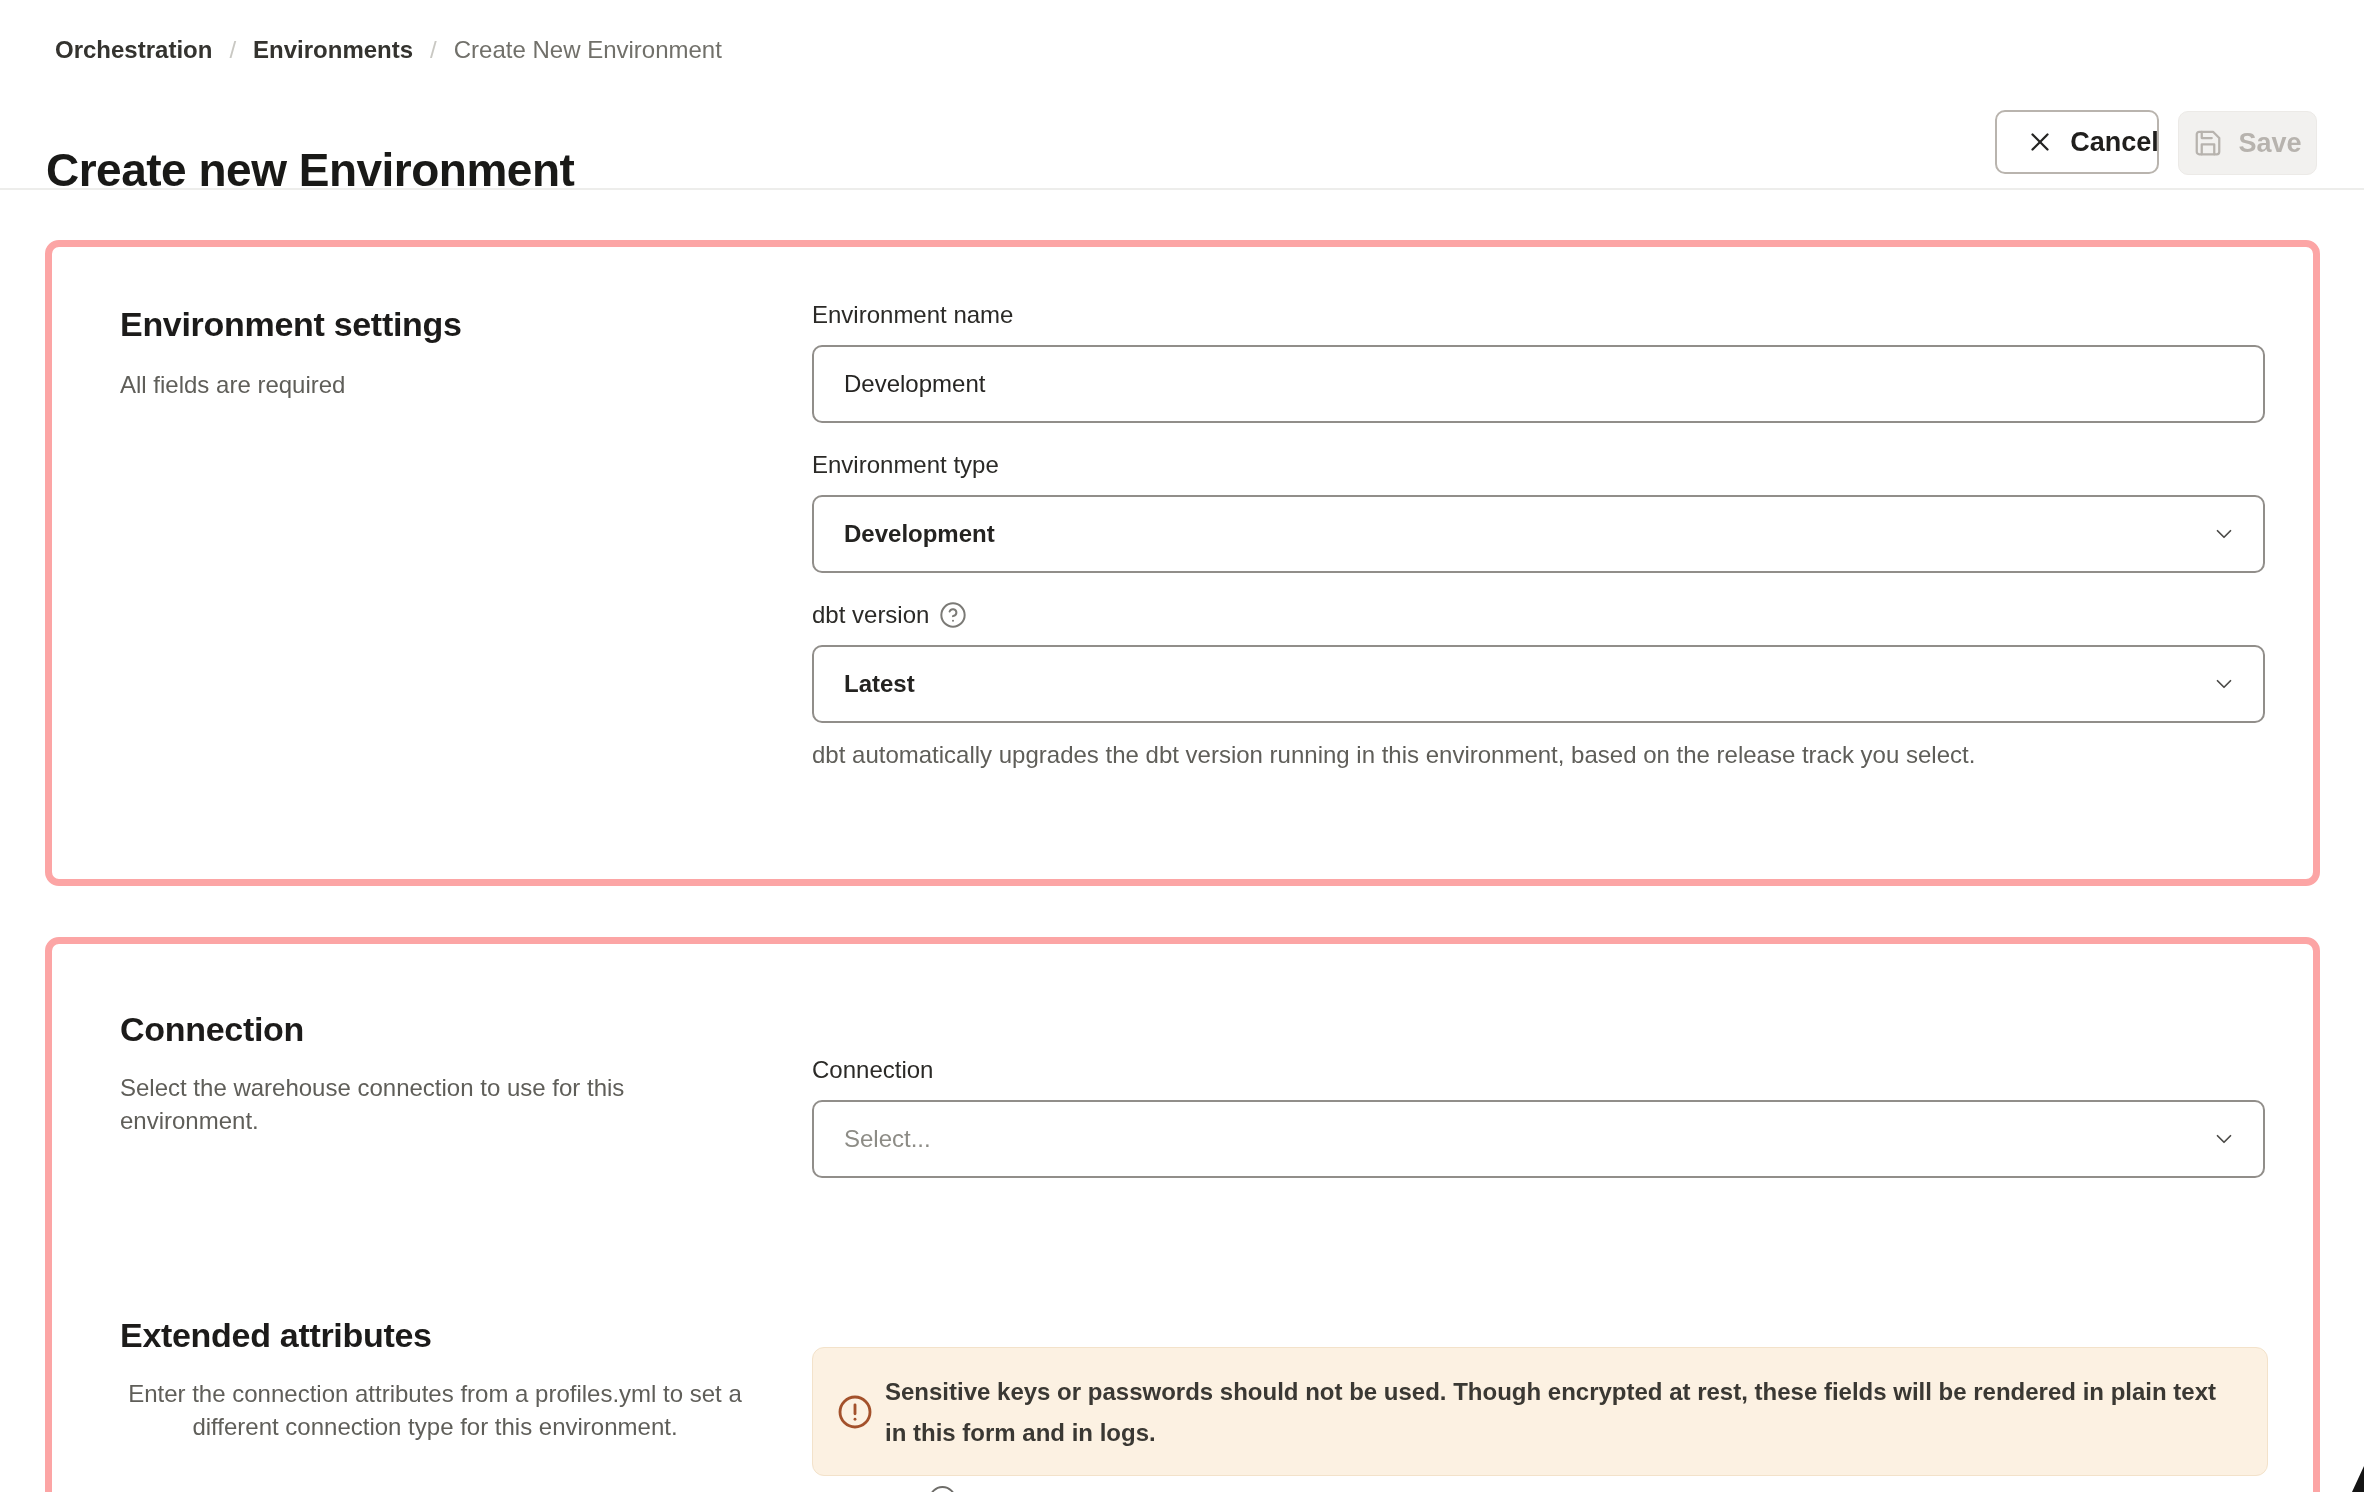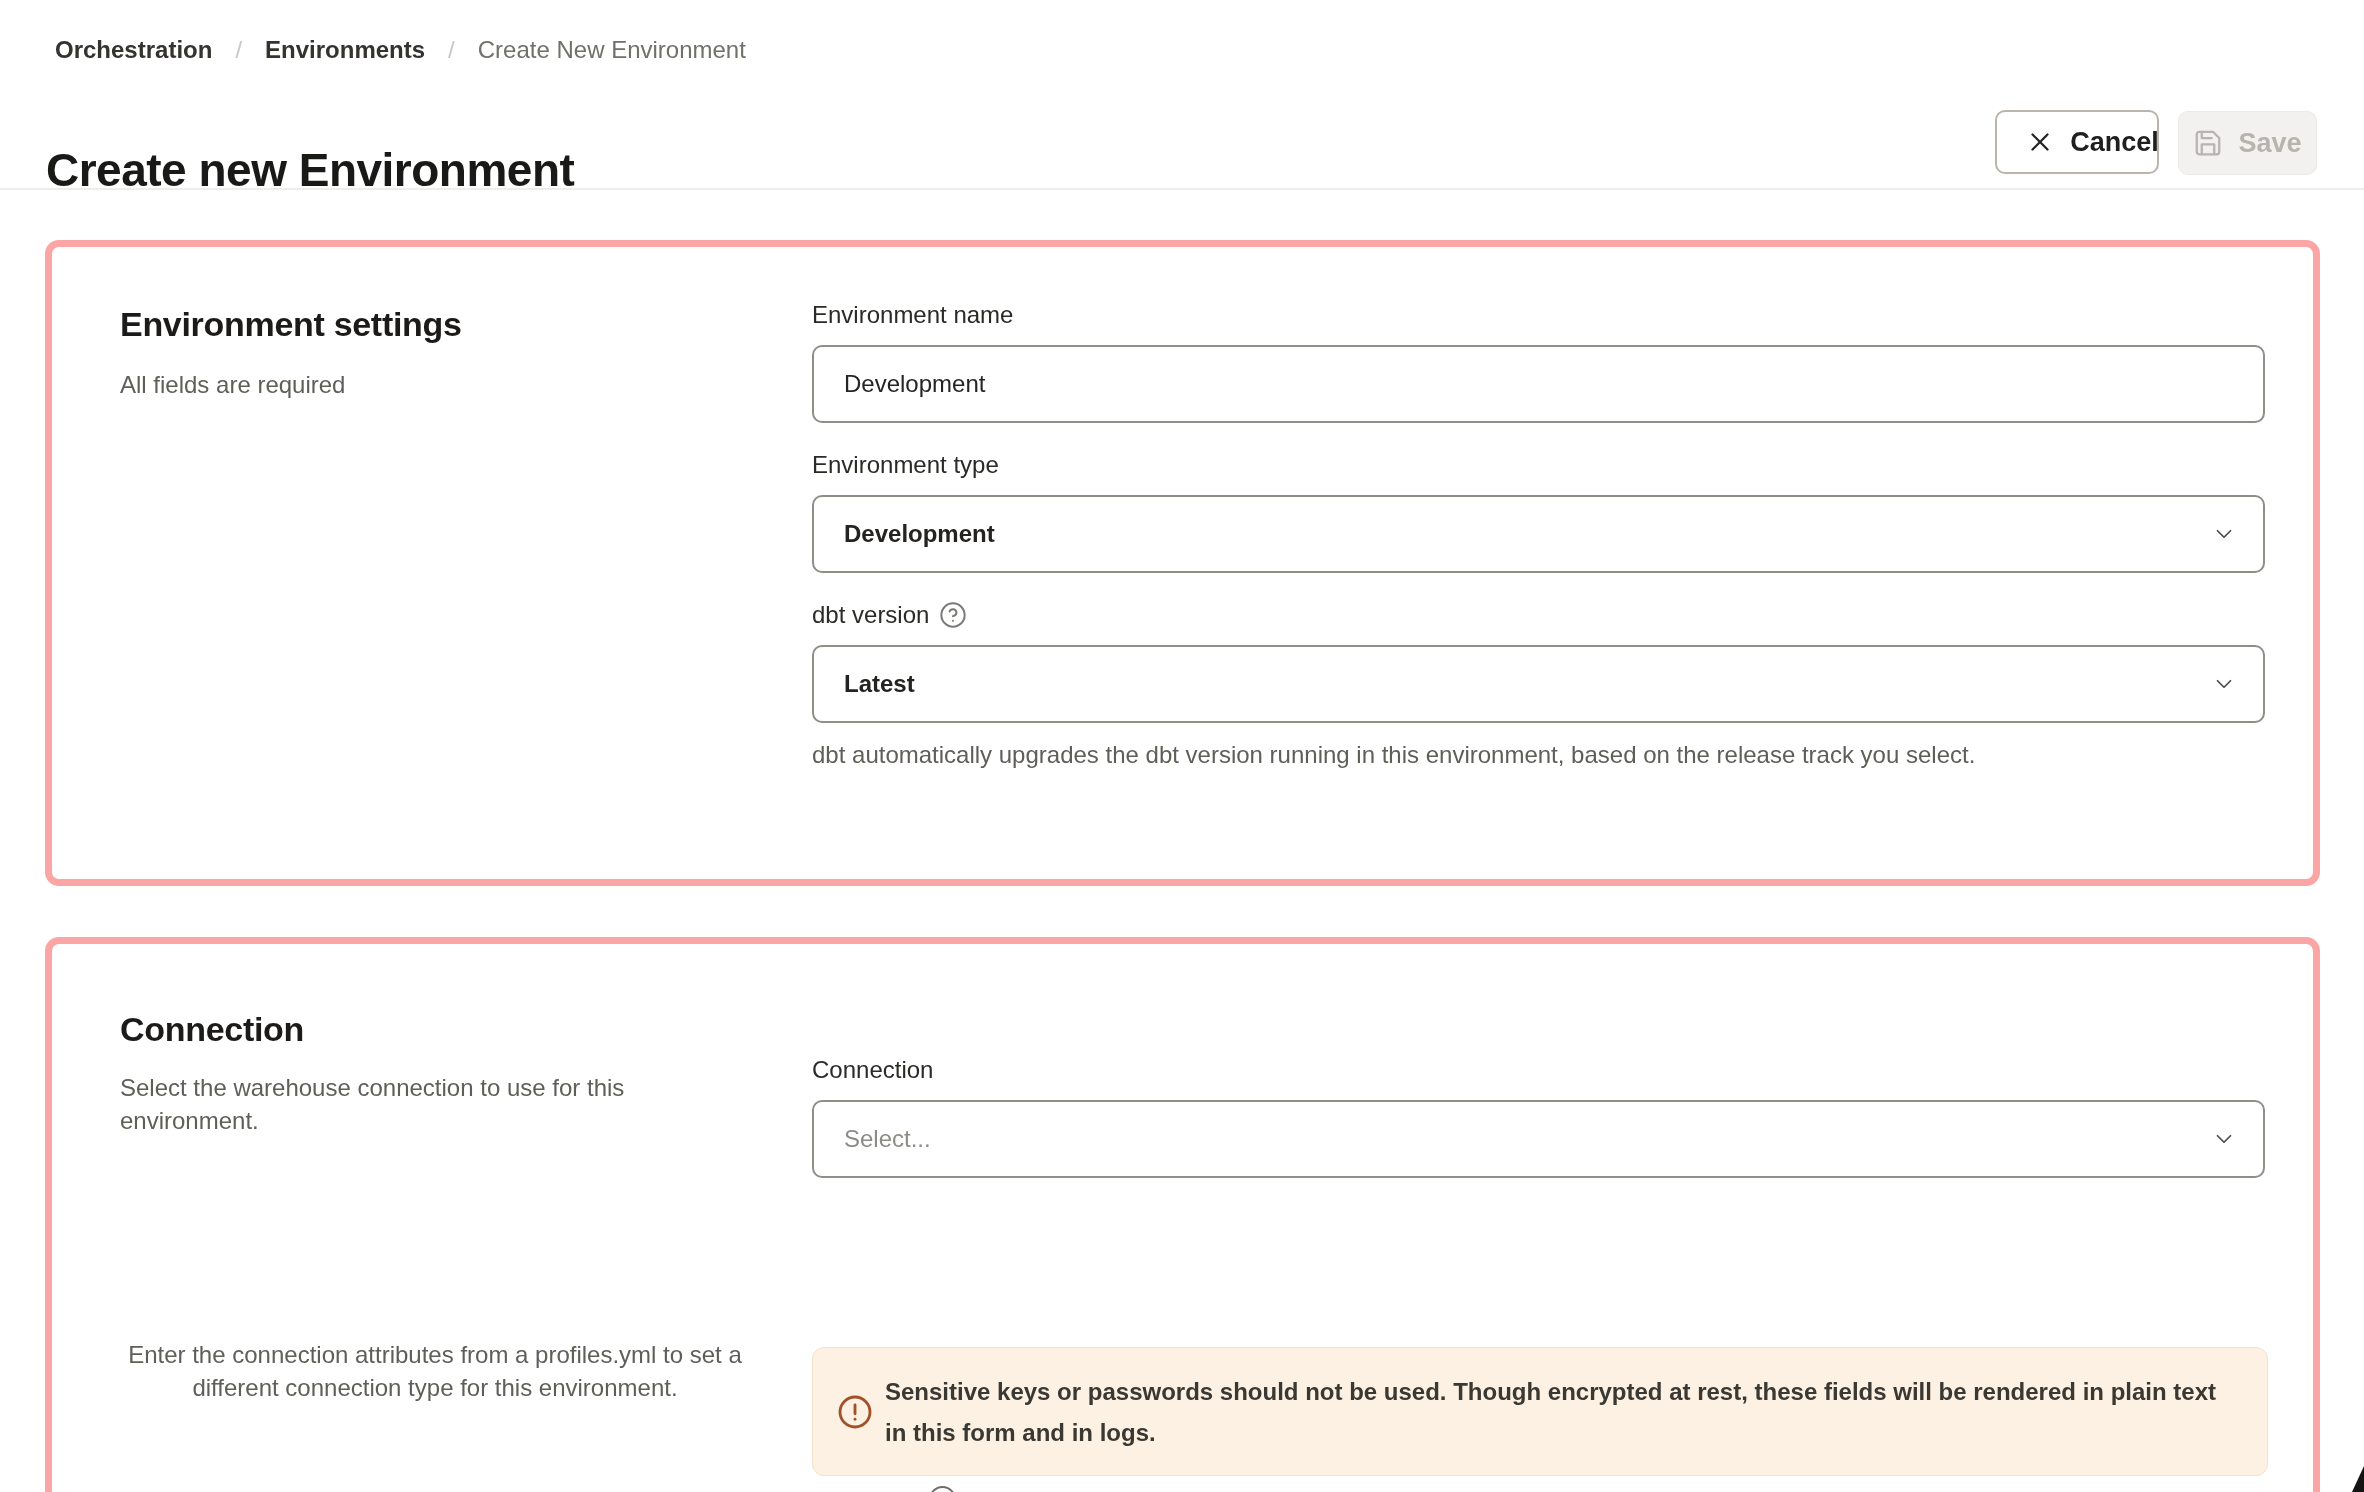--- a/index.html
+++ b/index.html
@@ -1,21 +1,21 @@
 <!DOCTYPE html>
 <html><head>
 <meta charset="utf-8">
 <style>
   * { box-sizing: border-box; }
   html,body { margin:0; padding:0; background:#fff; }
   body { font-family:"Liberation Sans", sans-serif; color:#1c1b1a; }
   .page { position:relative; width:2364px; height:1492px; overflow:hidden; background:#ffffff; }
 
   
-  .breadcrumb { position:absolute; left:55px; top:36px; display:flex; align-items:center; gap:23px; font-size:24px; }
+  .breadcrumb { position:absolute; left:55px; top:36px; display:flex; align-items:center; gap:17px; font-size:24px; }
   .crumb { color:#34332f; font-weight:600; }
   .crumb.current { color:#71706a; font-weight:500; }
   .crumb-sep { color:#c9c8c3; font-weight:400; }
 
   .page-title { position:absolute; left:46px; top:112px; font-size:46px; font-weight:600; letter-spacing:-0.5px; color:#191917; }
 
   .btn { position:absolute; display:flex; align-items:center; justify-content:center; gap:15px; height:64px; border-radius:10px; font-size:27px; font-weight:600; cursor:default; }
   .btn-cancel { left:1995px; top:110px; width:164px; background:#ffffff; border:2px solid #b9b4ae; color:#201f1d;padding-left:36px; }
   .btn-save { left:2178px; top:111px; width:139px; background:#f2f1ef; border:1px solid #eceae7; color:#b7b3ae; }
   .btn svg { flex:0 0 auto; }
@@ -145,20 +145,21 @@
       </div>
       <div class="field-box select-box" style="margin-top:16px;">
         <span class="select-value placeholder">Select...</span>
         <svg width="26" height="26" viewBox="0 0 24 24" fill="none" stroke="#4c4b48" stroke-width="1.6" stroke-linecap="round" stroke-linejoin="round">
             <polyline points="6 9 12 15 18 9"></polyline>
           </svg>
       </div>
     </div>
 
     <div style="position:absolute; left:68px; top:372px;">
+      <h2 class="section-heading" style="margin:0;">Extended attributes</h2>
       <div class="section-sub" style="margin-top:22px; max-width:630px;text-align:center;">Enter the connection attributes from a profiles.yml to set a different connection type for this environment.</div>
     </div>
 
     <div class="callout" style="top:403px;">
       <svg width="36" height="36" viewBox="0 0 24 24" fill="none" stroke="#a3512b" stroke-width="1.9" stroke-linecap="round">
           <circle cx="12" cy="12" r="10"></circle>
           <line x1="12" y1="7.2" x2="12" y2="13.2"></line>
           <line x1="12" y1="16.8" x2="12.01" y2="16.8"></line>
         </svg>
       <div class="callout-text">Sensitive keys or passwords should not be used. Though encrypted at rest, these fields will be rendered in plain text in this form and in logs.</div>

